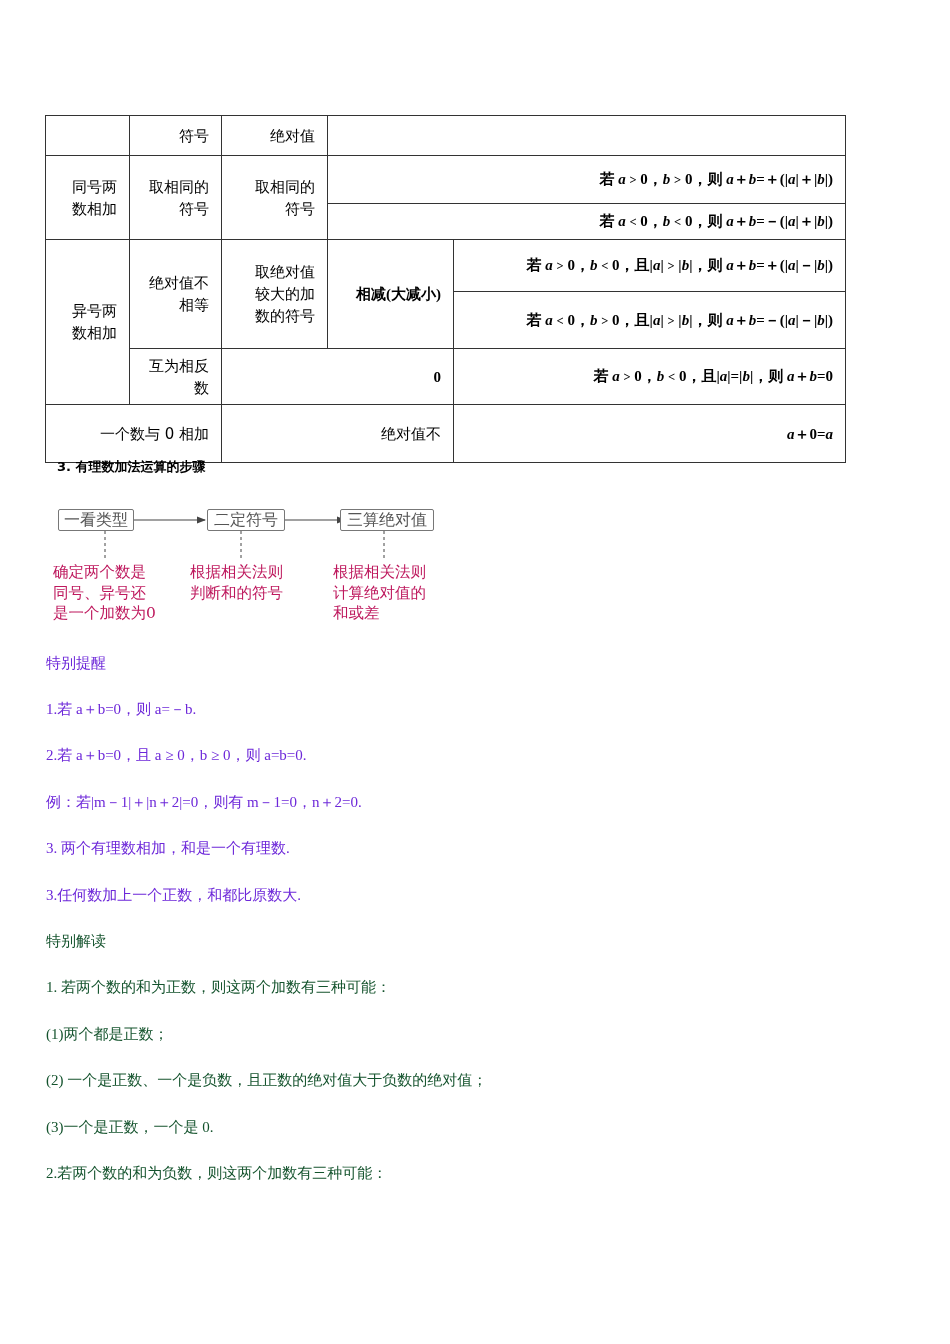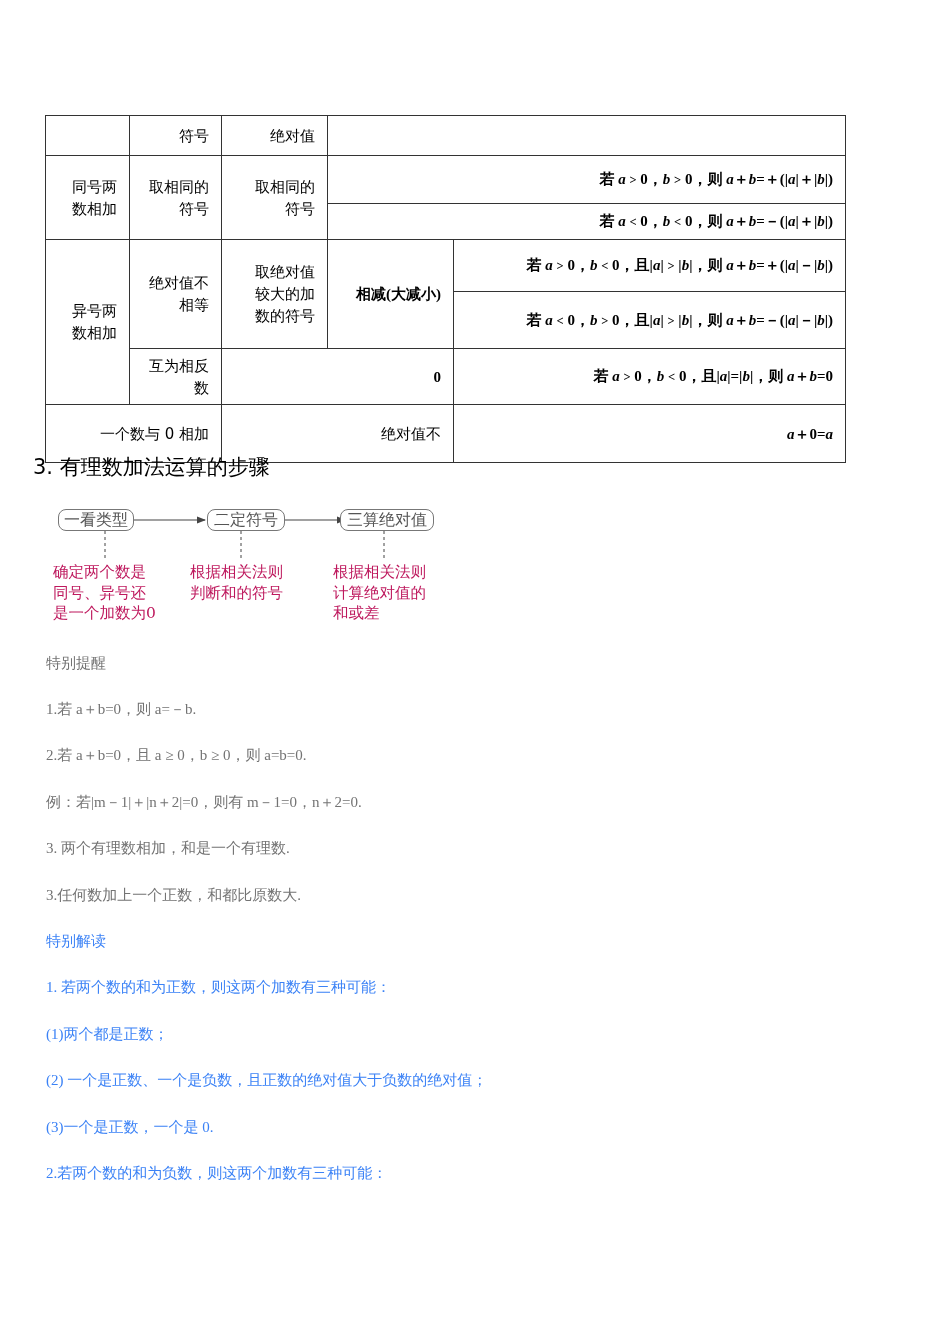--- a/index.html
+++ b/index.html
@@ -29,51 +29,52 @@
   .rules-table td.formula {
     font-family: "Liberation Serif", "DejaVu Serif", serif;
     font-weight: bold;
     white-space: nowrap;
   }
   .formula .cjk { font-family: "DejaVu Sans", sans-serif; font-weight: bold; }
   .formula i { font-style: italic; }
 
   
   .sec-heading {
-    position: absolute; left: 33px; top: 456px;
-    font-size: 21px; line-height: 22px;
+    position: absolute; left: 57px; top: 456px;
+    font-size: 13px; line-height: 22px;
     font-family: "DejaVu Sans", "Liberation Serif", sans-serif;
+    font-weight: bold;
   }
 
   
   .flow { position: absolute; left: 0; top: 0; width: 950px; height: 640px; pointer-events: none; }
   .flow-box {
     position: absolute; top: 509px; height: 20px;
-    border: 1px solid #777; border-radius: 8px;
+    border: 1px solid #777; border-radius: 2px;
     font-family: "DejaVu Serif", "Liberation Serif", serif;
     font-size: 16px; line-height: 20px; color: #555;
     padding: 0 2px; text-align: center; background: #fff;
     pointer-events: auto;
   }
   .flow-desc {
     position: absolute; top: 562px;
     font-family: "DejaVu Serif", "Liberation Serif", serif;
     font-size: 15.5px; line-height: 20.5px; color: #be185d;
     white-space: pre-line;
   }
 
   
   .note {
     position: absolute; left: 46px;
     font-size: 15px; line-height: 20px;
     font-family: "Liberation Serif", "DejaVu Serif", serif;
     white-space: nowrap;
   }
-  .blue { color: #737373; }
-  .red  { color: #3b82f6; }
+  .blue { color: #6d28d9; }
+  .red  { color: #14532d; }
 </style>
 </head>
 <body>
 
 <table class="rules-table">
   <colgroup>
     <col style="width:84px">
     <col style="width:92px">
     <col style="width:106px">
     <col style="width:126px">

